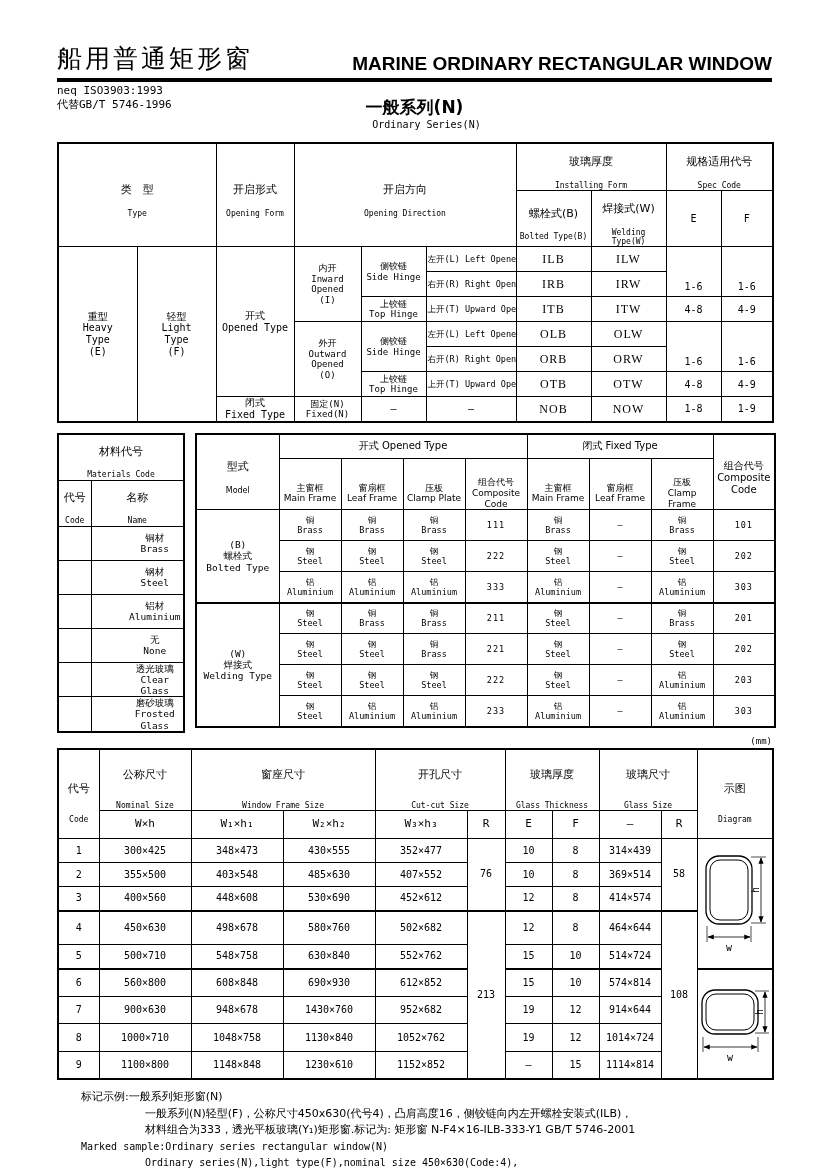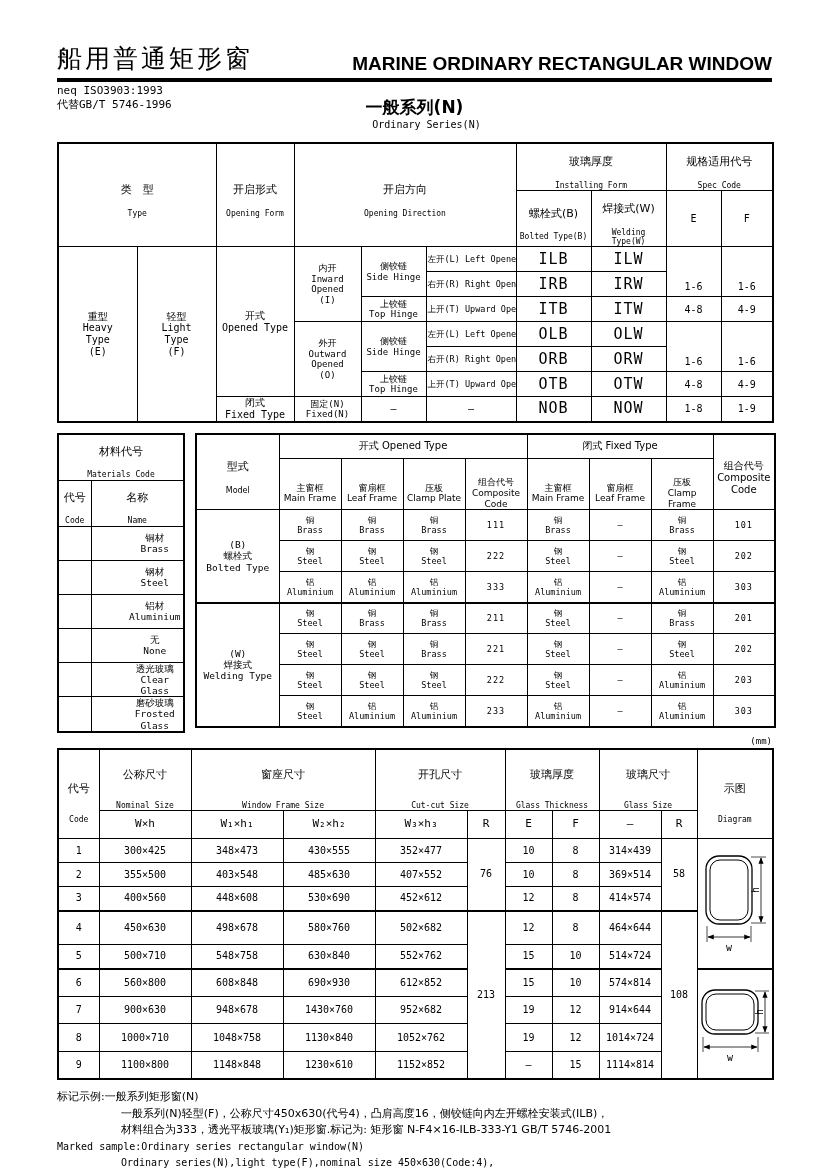--- a/index.html
+++ b/index.html
@@ -26,21 +26,21 @@
   .hcn { display:block; font-size:11px; font-family:"DejaVu Sans",sans-serif; }
   .hen { display:block; font-size:8px; }
   .vb  { vertical-align:bottom; padding-bottom:4px; }
 
   .t1 { width:715px; margin-top:4px; border:2px solid #000; }
   .t1 tr.g td { height:32px; } .t1 tr.s td { height:33px; }
   .t1 tr.b td { height:25px; }
   .t1 td { font-size:10px; }
   .t1 .small { font-size:9px; }
   .t1 .dir { font-size:8.5px; white-space:nowrap; }
-  .t1 .code { font-size:15px; letter-spacing:1px; }
+  .t1 .code { font-size:12px; letter-spacing:1px;font-family:Liberation Serif, serif; }
 
   .sec2 { display:flex; gap:10px; margin-top:10px; align-items:flex-start; }
   .t2l { width:126px; border:2px solid #000; }
   .t2l tr.g td { height:40px; } .t2l tr.s td { height:36px; } .t2l tr.b td { height:34px;padding-left:36px; }
   .t2l td { font-size:9.5px; }
   .t2r { width:579px; border:2px solid #000; }
   .t2r tr.g td { height:24px; font-size:10px; font-family:"DejaVu Sans",sans-serif; }
   .t2r tr.s td { height:40px; } .t2r tr.b td { height:31px; font-size:8.5px; }
   .t2r .comp { font-size:10px; letter-spacing:1px; }
   .t2r tr.thick td { border-top:2px solid #000; }
@@ -50,21 +50,21 @@
   .t3 { width:715px; border:2px solid #000; }
   .t3 tr.g td { height:38px; } .t3 tr.s td { height:28px; }
   .t3 tr.b td { height:24px; font-size:10px; }
   .t3 .sym { font-size:11px; }
   .t3 tr.thick td { border-top:2px solid #000; }
   .diagcell { padding:0; }
   .diag text { font-size:10px; font-family:"DejaVu Sans Mono",monospace; }
 
   
   .notes { margin-top:9px; }
-  .notes div { line-height:16.5px; }
+  .notes div { line-height:16.5px;margin-left:24px; }
   .n-cjk { font-size:11px; font-family:"DejaVu Sans",sans-serif; }
   .n-lat { font-size:10px; }
   .ind { padding-left:64px; }
 </style>
 </head>
 <body>
 
 <div class="page">
 
   <div class="titlebar">

